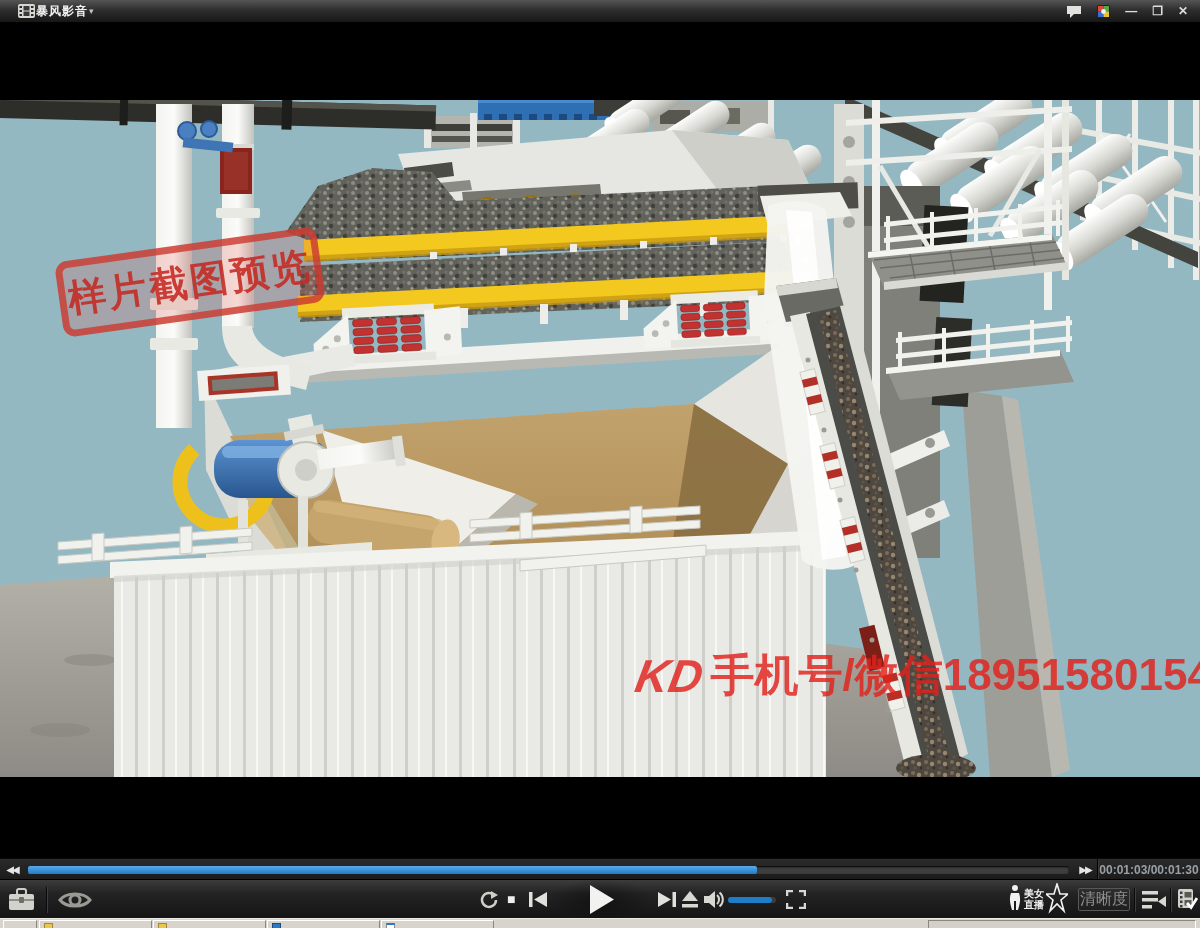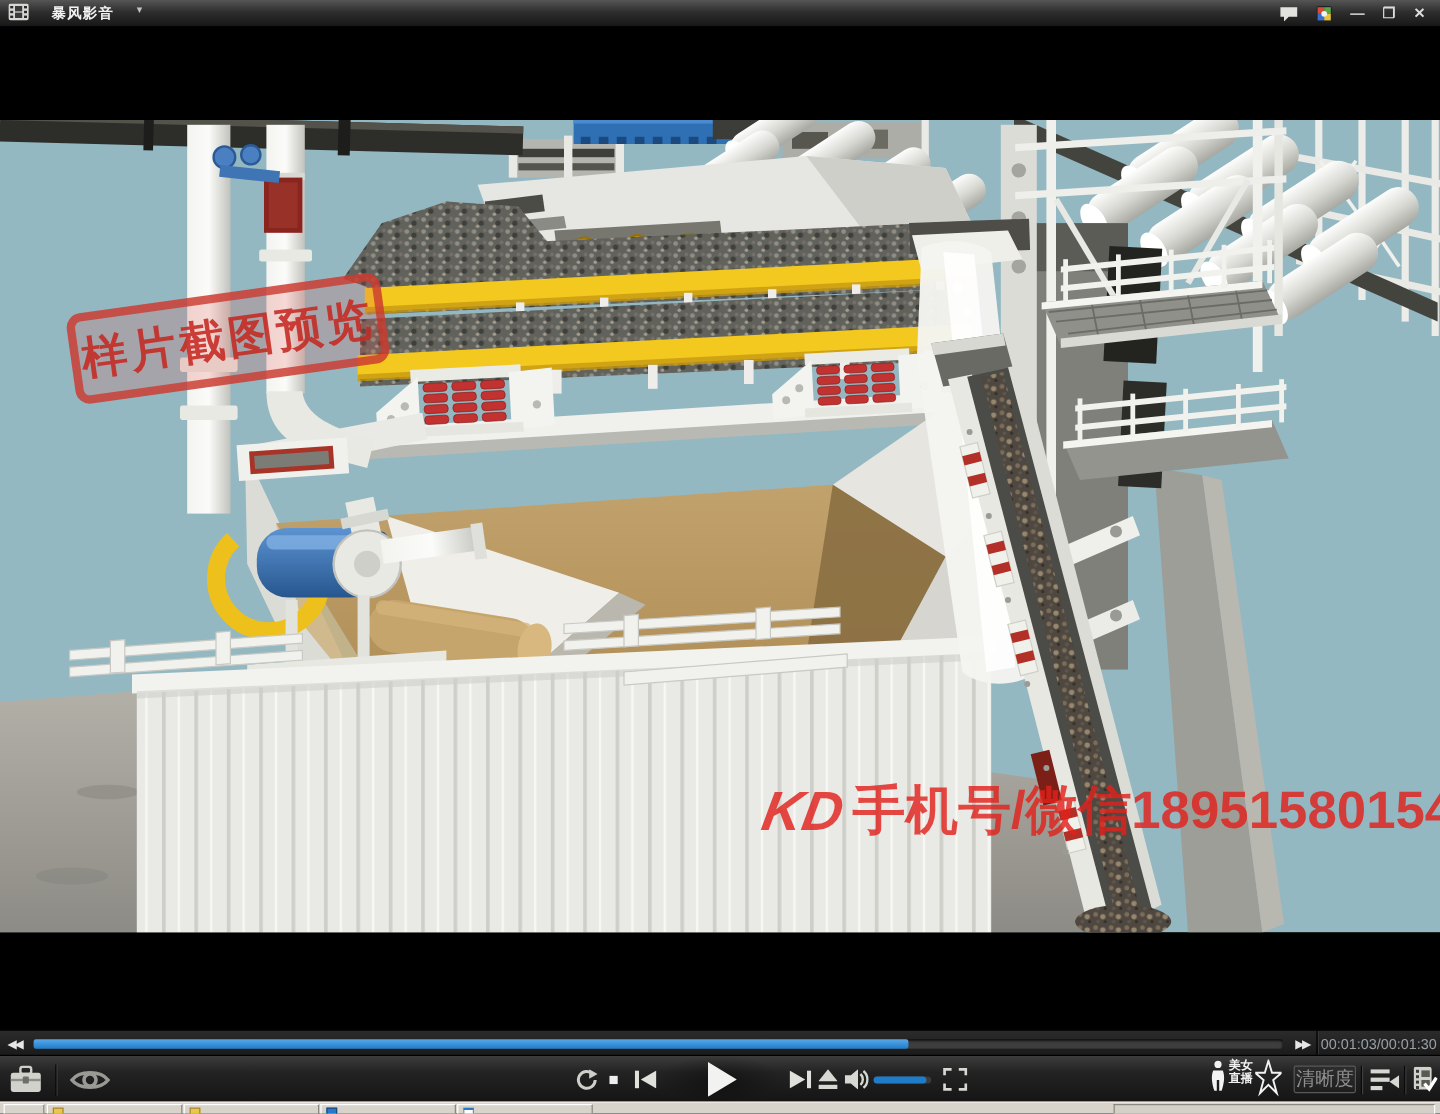--- a/index.html
+++ b/index.html
@@ -2,21 +2,21 @@
 <html style="--accent_blue: #1f7cc9; --sky: #93b8c2; --machine_yellow: #f3c81f; --sand: #b6965e; --watermark_red: #e2221c; --stamp_red: #c62822; --floor_gray: #9b9993;"><head>
 <meta charset="utf-8">
 <style>
   html,body{margin:0;padding:0;}
   body{width:1200px;height:928px;position:relative;overflow:hidden;background:#000;
        font-family:"Liberation Sans",sans-serif;}
   
   .titlebar{position:absolute;top:0;left:0;width:1200px;height:22px;z-index:40;
     background:linear-gradient(#555,#2e2e2e 45%,#171717);border-bottom:1px solid #000;
     display:flex;align-items:center;}
-  .app-cluster{display:flex;gap:19px;padding-left:7px;z-index:2;}
+  .app-cluster{display:flex;align-items:center;gap:1px;padding-left:18px;z-index:2;}
   .app-name{color:#f2f2f2;font-size:12px;font-weight:bold;letter-spacing:1px;}
   .dd{color:#c2c2c2;font-size:9px;}
   .file-title{position:absolute;left:0;right:0;text-align:center;color:#cfcfcf;font-size:12px;}
   .win-controls{margin-left:auto;display:flex;align-items:center;gap:15px;padding-right:12px;z-index:2;}
   .win-glyph{color:#dcdcdc;font-size:12px;font-weight:bold;line-height:1;cursor:default;}
   
   .video-area{position:absolute;top:22px;left:0;width:1200px;height:858px;background:#000;z-index:1;}
   .scene{position:absolute;top:0;left:0;z-index:2;pointer-events:none;}
   
   .stamp{position:absolute;left:58px;top:222px;width:250px;height:62px;z-index:6;
@@ -30,32 +30,32 @@
   .state-label{position:absolute;left:18px;top:864px;color:#b5b5b5;font-size:13px;z-index:10;}
   .progress-row{position:absolute;left:0;top:858px;width:1200px;height:21px;z-index:10;
     background:linear-gradient(#2b2b2b,#1a1a1a);border-top:1px solid #0a0a0a;
     display:flex;align-items:center;}
   .seek-glyph{color:#e6e6e6;font-size:10px;letter-spacing:-2px;width:24px;text-align:center;cursor:pointer;}
   .track{flex:1;height:8px;margin:0 4px;background:#3e3e3e;border-radius:2px;position:relative;
     box-shadow:inset 0 1px 2px #000;}
   .fill{position:absolute;left:0;top:0;height:100%;border-radius:2px;
     background:linear-gradient(#5aa9e8,var(--accent_blue,#1a72c0));}
   .time-box{width:102px;height:100%;display:flex;align-items:center;justify-content:center;
-    color:#98a0a6;font-size:12px;border-left:1px solid #000;box-shadow:inset 1px 0 0 #3a3a3a;}
+    color:#98a0a6;font-size:12px;border-left:1px solid #000;box-shadow:inset 1px 0 0 #3a3a3a;font-weight:bold;}
   .control-bar{position:absolute;left:0;top:879px;width:1200px;height:39px;z-index:10;
     background:linear-gradient(#3c3c3c,#232323 35%,#141414);border-top:1px solid #000;}
   .cb{position:absolute;cursor:pointer;}
   .divider{position:absolute;width:1px;background:#0a0a0a;box-shadow:1px 0 0 #3e3e3e;}
   .glyph{color:#cfcfca;line-height:1;}
   .play-recess{position:absolute;left:552px;top:0;width:96px;height:39px;
     background:radial-gradient(ellipse at center,rgba(0,0,0,.4),rgba(0,0,0,0) 75%);}
   .vol-track{position:absolute;left:728px;top:17px;width:48px;height:6px;background:#3c3c3c;
     border-radius:3px;cursor:pointer;}
   .vol-fill{height:100%;border-radius:3px;background:var(--accent_blue,#2585d6);}
-  .live{position:absolute;left:1008px;top:3px;display:flex;align-items:flex-start;gap:2px;cursor:pointer;}
+  .live{position:absolute;left:1008px;top:3px;display:flex;align-items:center;gap:2px;cursor:pointer;}
   .live-text{display:flex;flex-direction:column;color:#f2f2f2;font-size:10px;font-weight:bold;line-height:11px;}
   .quality-btn{position:absolute;left:1078px;top:8px;width:50px;height:21px;border:1px solid #585858;
     border-radius:2px;background:linear-gradient(#2d2d2d,#1e1e1e);color:#8f8f8f;font-size:16px;
     display:flex;align-items:center;justify-content:center;cursor:pointer;}
   
   .taskbar{position:absolute;left:0;top:918px;width:1200px;height:10px;background:#d8d4cb;
     border-top:1px solid #efece5;z-index:10;}
   .tb-btn{position:absolute;top:1px;height:7px;background:#d8d4cb;
     border-top:1px solid #fff;border-left:1px solid #fff;
     border-right:1px solid #8a877e;border-bottom:1px solid #8a877e;}

